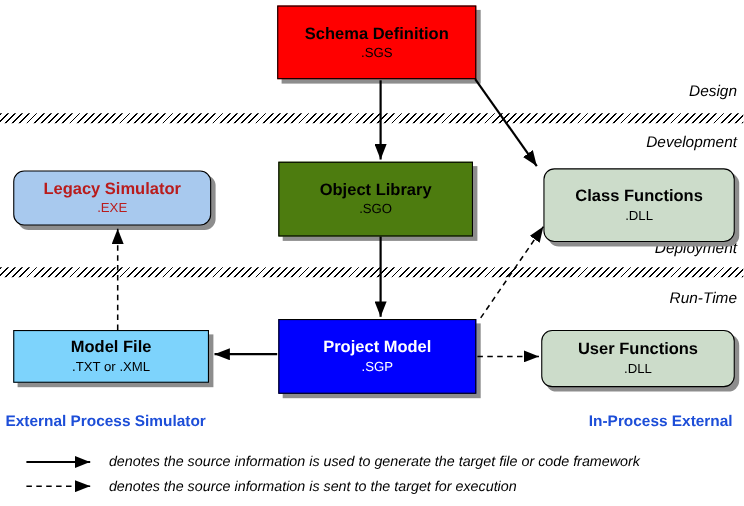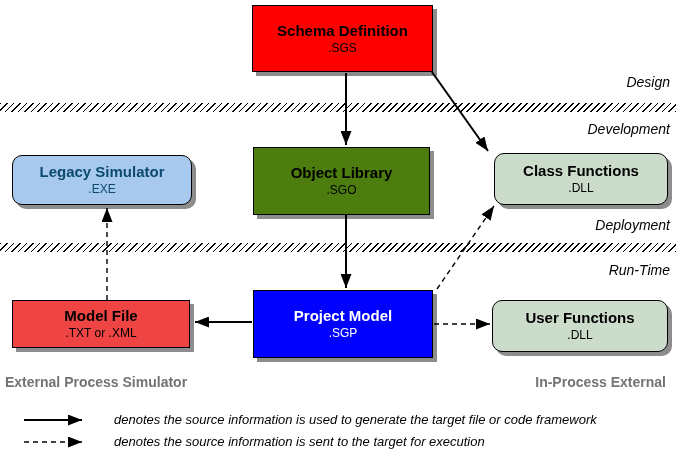--- a/index.html
+++ b/index.html
@@ -16,22 +16,22 @@
   .node .sub{font-size:12px;line-height:13px;}
   .rounded{border-radius:10px;}
   .divider{
     position:absolute;left:0;width:676px;height:9px;
     background:repeating-linear-gradient(135deg,#000 0,#000 1.2px,transparent 1.2px,transparent 4.6px);
   }
   .phase{
     position:absolute;right:6px;width:200px;text-align:right;
     font-style:italic;font-size:14px;color:#000;
   }
-  .caption{position:absolute;font-weight:bold;font-size:14px;color:#737373;}
-  .legend-row{position:absolute;display:flex;align-items:center;gap:28px;}
+  .caption{position:absolute;font-weight:bold;font-size:14px;color:#1d4ed8;}
+  .legend-row{position:absolute;display:flex;align-items:center;gap:13px;}
   .legend-text{font-style:italic;font-size:13px;color:#000;white-space:nowrap;}
   .overlay{position:absolute;left:0;top:0;pointer-events:none;}
 </style>
 </head>
 <body>
 
 <div class="canvas">
 
   <div class="divider" style="top:103px;"></div>
   <div class="divider" style="top:243px;"></div>
@@ -39,36 +39,36 @@
   <div class="phase" style="top:121px;">Development</div>
   <div class="phase" style="top:74px;">Design</div>
   <div class="phase" style="top:217px;">Deployment</div>
   <div class="phase" style="top:262px;">Run-Time</div>
 
   <div class="node" style="left: 252px; top: 5px; width: 181px; height: 67px; background-color: rgb(255, 0, 0); color: #000000;">
     <span class="title">Schema Definition</span>
     <span class="sub">.SGS</span>
   </div>
 
-  <div class="node rounded" style="left: 12px; top: 155px; width: 180px; height: 50px; background-color: rgb(168, 201, 238); color: #0c4a6e;">
+  <div class="node rounded" style="left: 12px; top: 155px; width: 180px; height: 50px; background-color: rgb(168, 201, 238); color: #b91c1c;">
     <span class="title">Legacy Simulator</span>
     <span class="sub">.EXE</span>
   </div>
 
   <div class="node" style="left: 253px; top: 147px; width: 177px; height: 68px; background-color: #4d7c0f; color: rgb(0, 0, 0);">
     <span class="title">Object Library</span>
     <span class="sub">.SGO</span>
   </div>
 
-  <div class="node rounded" style="left: 494px; top: 153px; width: 174px; height: 52px; background-color: rgb(204, 220, 202); color: rgb(0, 0, 0);">
+  <div class="node rounded" style="left: 494px; top: 153px; width: 174px; height: 67px; background-color: rgb(204, 220, 202); color: rgb(0, 0, 0);">
     <span class="title">Class Functions</span>
     <span class="sub">.DLL</span>
   </div>
 
-  <div class="node" style="left: 12px; top: 300px; width: 178px; height: 48px; background-color: #ef4444; color: rgb(0, 0, 0);">
+  <div class="node" style="left: 12px; top: 300px; width: 178px; height: 48px; background-color: #7dd3fc; color: rgb(0, 0, 0);">
     <span class="title">Model File</span>
     <span class="sub">.TXT or .XML</span>
   </div>
 
   <div class="node" style="left: 253px; top: 290px; width: 180px; height: 68px; background-color: rgb(0, 0, 255); color: rgb(255, 255, 255); text-align: center;">
     <span class="title">Project Model</span>
     <span class="sub">.SGP</span>
   </div>
 
   <div class="node rounded" style="left: 492px; top: 300px; width: 176px; height: 52px; background-color: rgb(204, 220, 202); color: rgb(0, 0, 0);">

